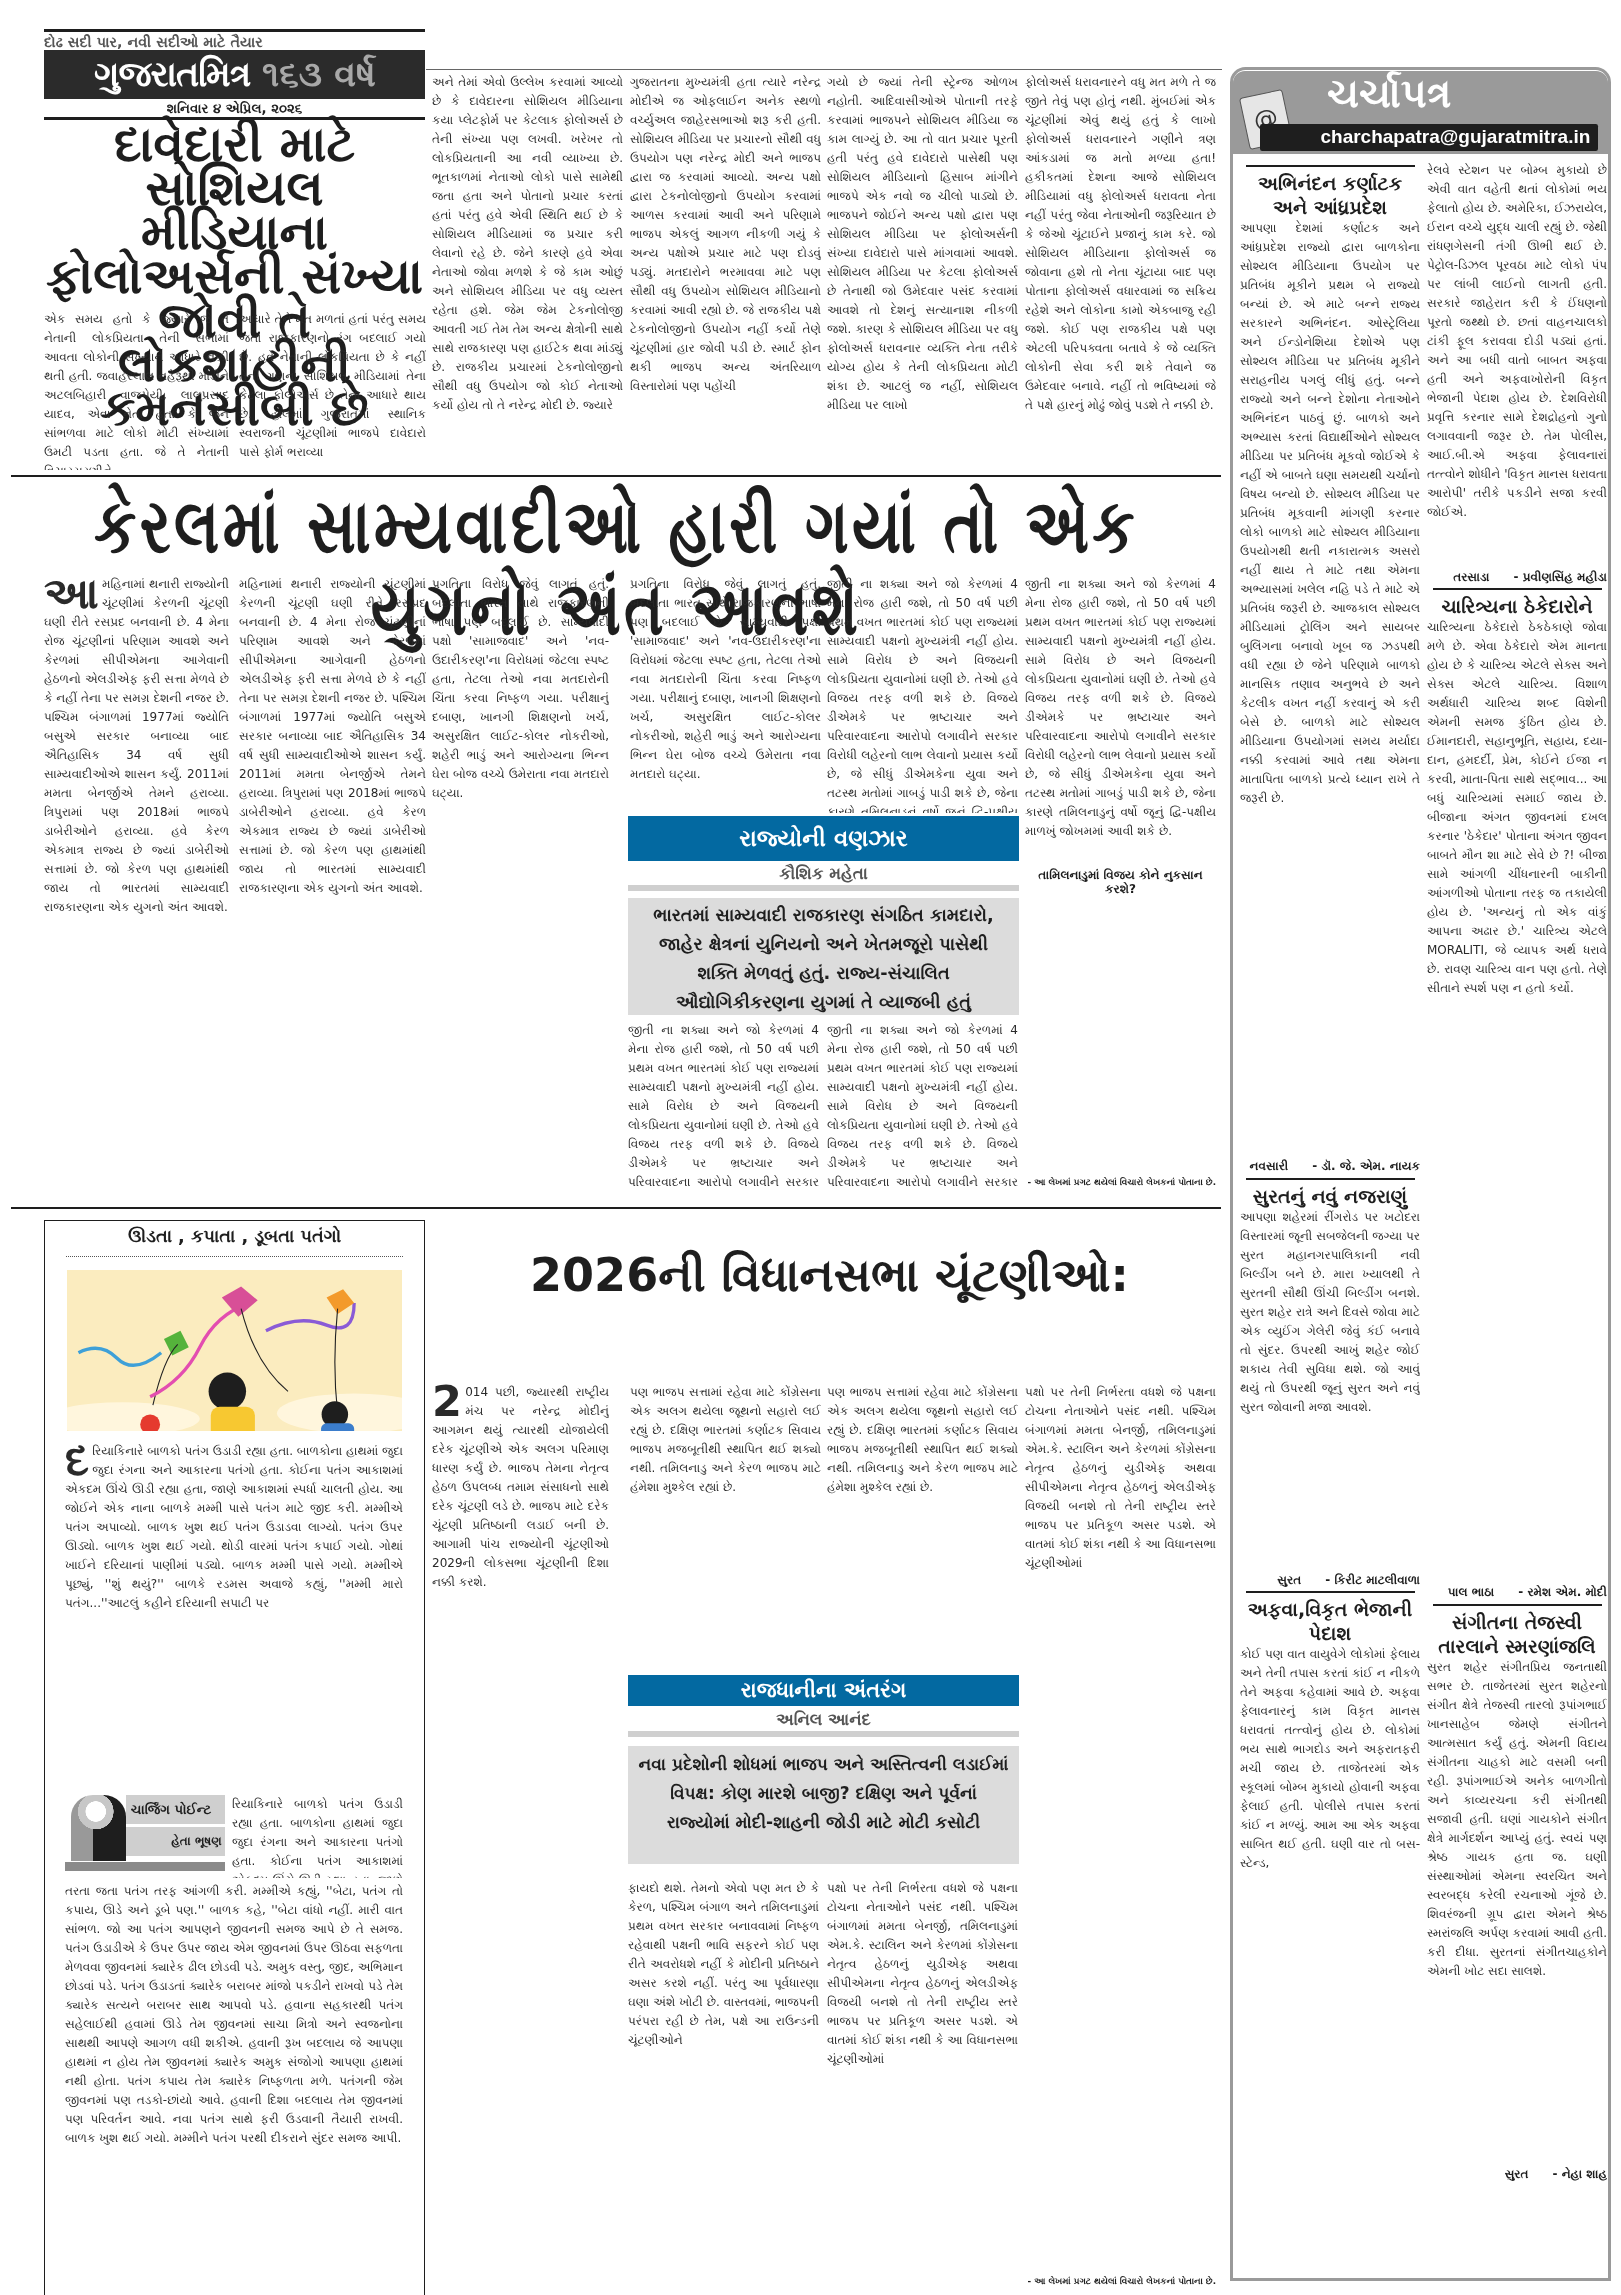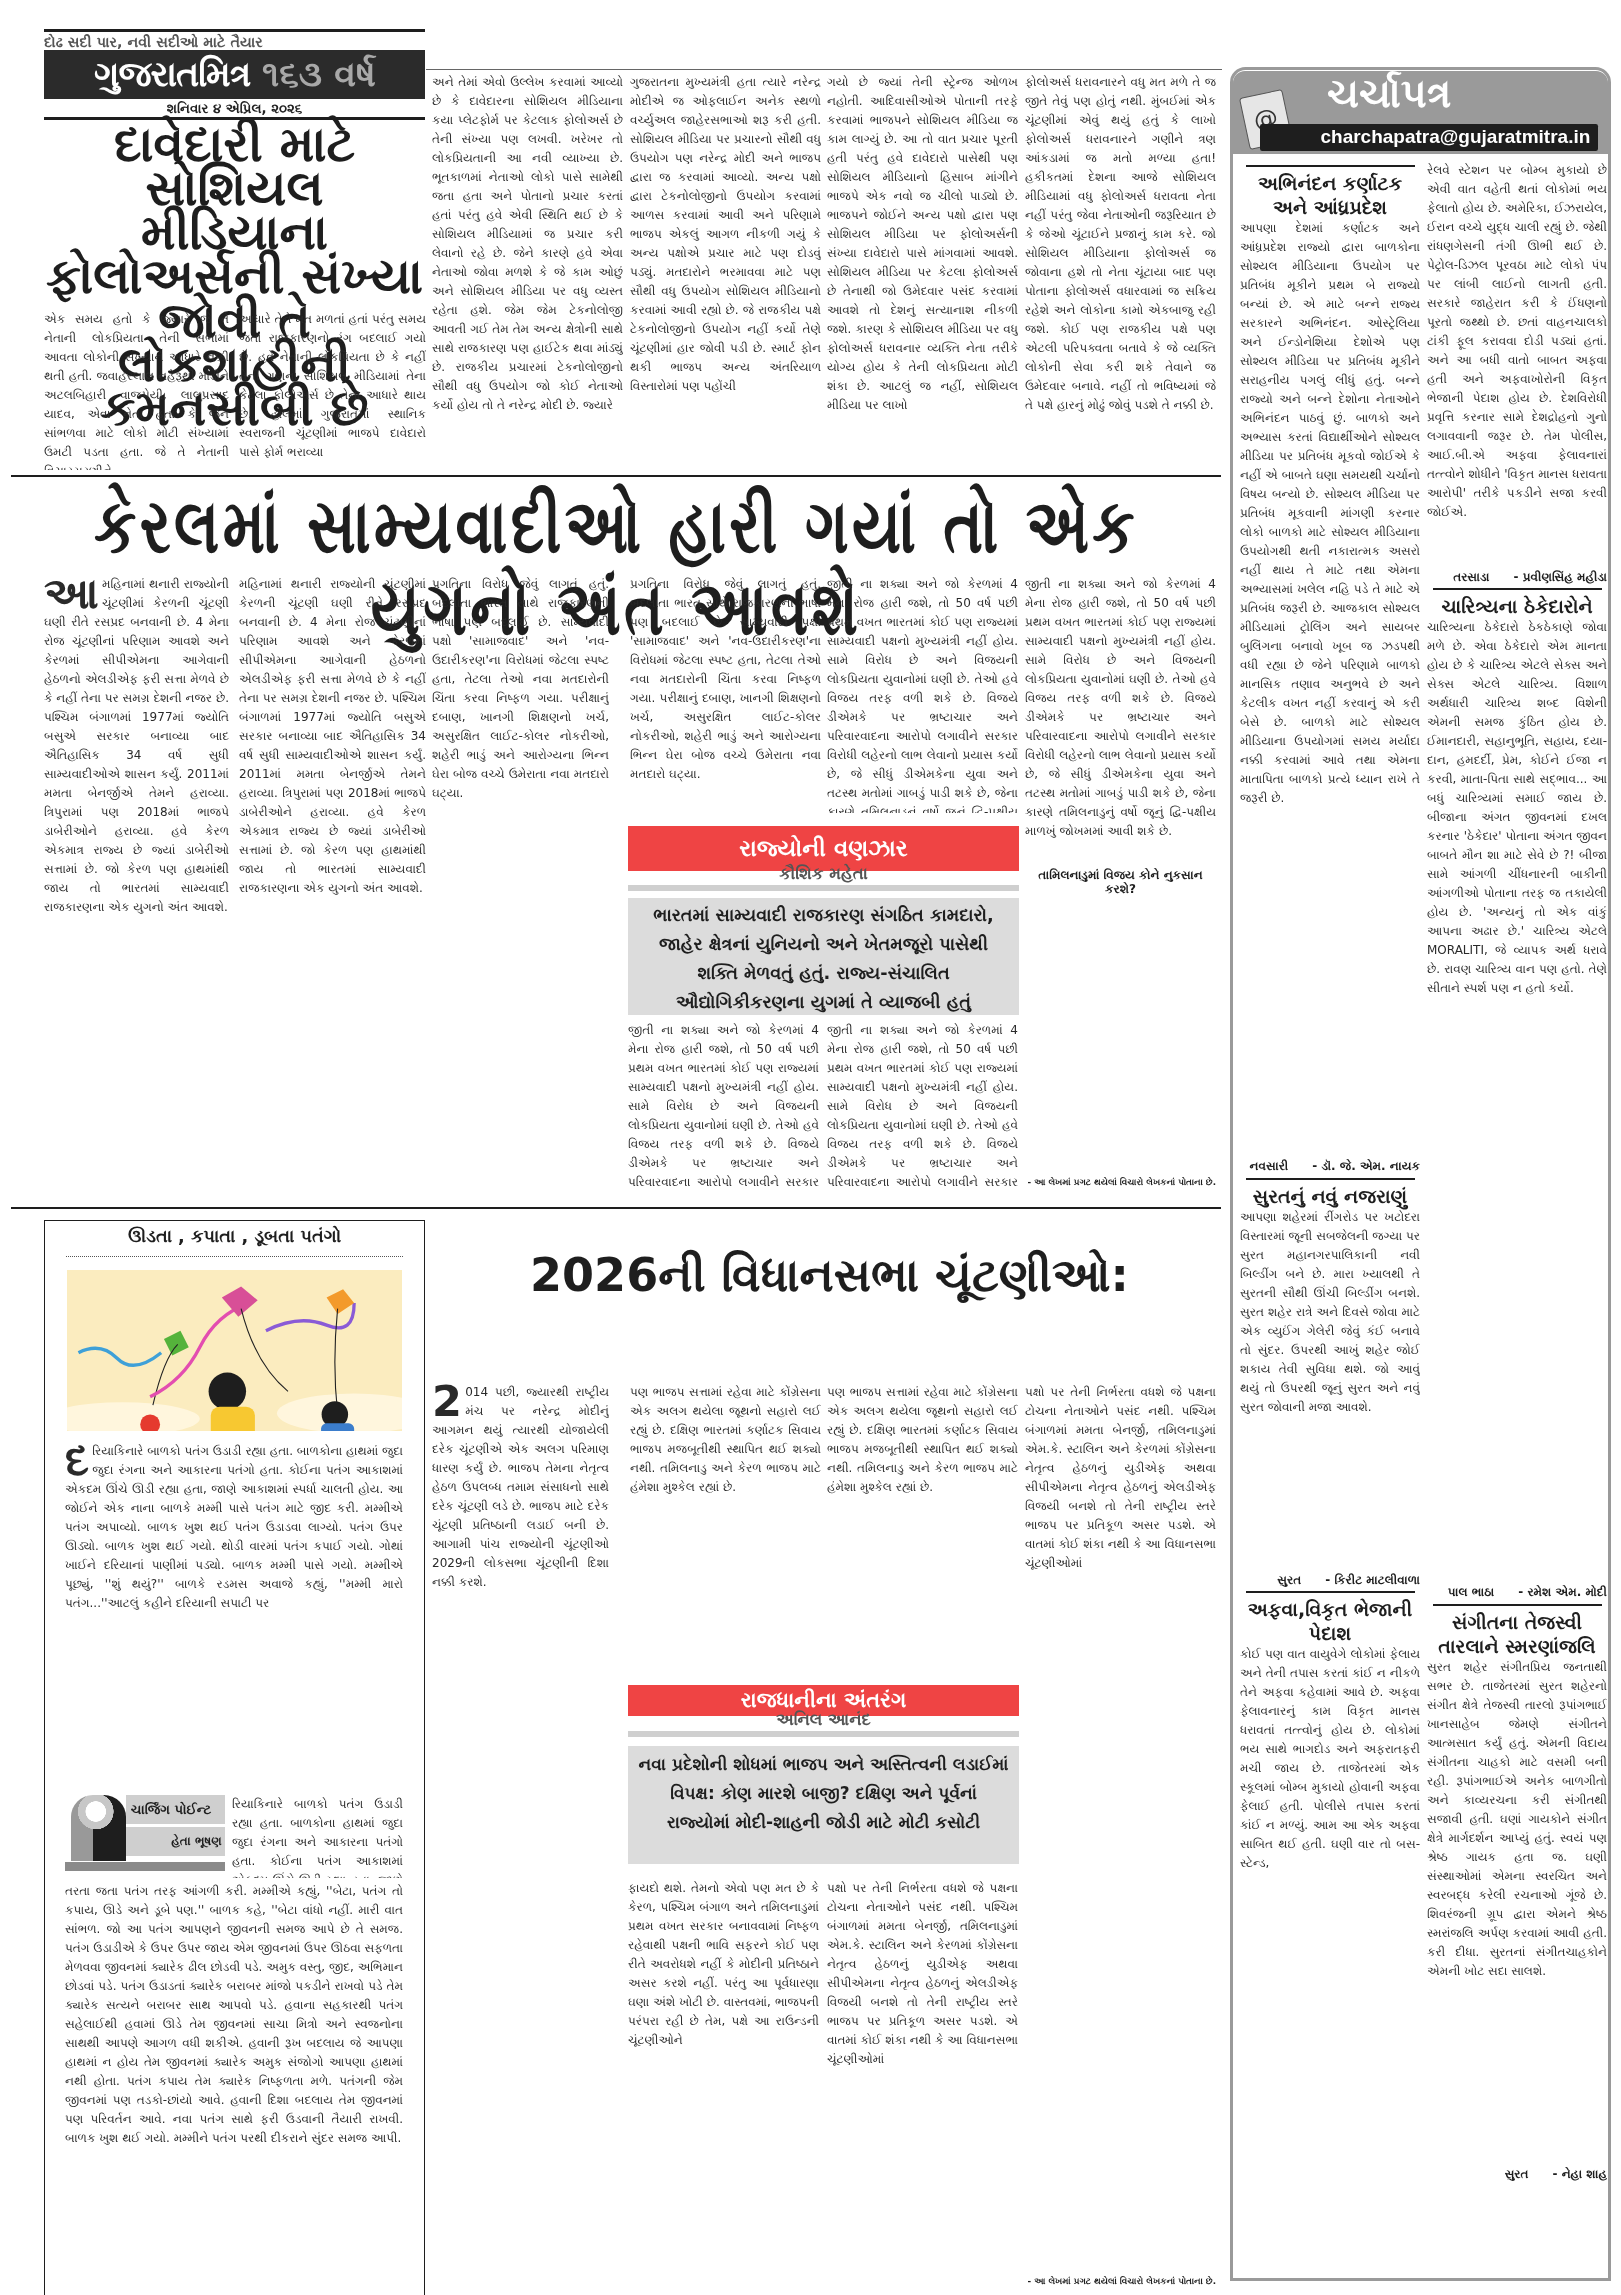--- a/index.html
+++ b/index.html
@@ -17,21 +17,21 @@
   #masthead-years { font-size: 35px; font-weight: bold; color: #a8a8a8; margin-left: 12px; }
   #masthead-date { left: 44px; top: 101px; width: 381px; text-align: center; font-size: 13.3px; font-weight: bold; color: #222; }
 
   
   .headline { font-weight: bold; color: #1e1e1e; text-align: center; }
   #lead-headline { left: 44px; top: 123px; width: 381px; font-size: 49px; line-height: 44px; }
   #kerala-headline { left: 11px; top: 484px; width: 1210px; font-size: 60px; line-height: 66px; letter-spacing: 3.3px; text-align: center; transform: scaleY(1.25); transform-origin: top; }
   #election-headline { left: 437px; top: 1244px; width: 785px; font-size: 46px; line-height: 62px; }
 
   
-  .kicker-black { background: #ef4444; color: #fff; font-weight: bold; text-align: center; margin-top: 10px; }
+  .kicker-black { background: #0369a1; color: #fff; font-weight: bold; text-align: center; }
   .byline { text-align: center; font-weight: bold; color: #555; }
   .grey-bar { background: #cfcfcf; }
   .pull-quote { background: #dcdcdc; text-align: center; font-weight: bold; color: #1e1e1e; }
 
   
   #cp-box { left: 1230px; top: 67px; width: 381px; height: 2214px; border: 3.3px solid #9a9a9a; border-radius: 15.5px 15.5px 0 0; }
   #cp-header { left: 1233px; top: 71px; width: 375px; height: 83px; background: #9a9a9a; border-radius: 12px 12px 0 0; }
   #cp-title { left: 1327px; top: 70px; font-size: 40px; font-weight: bold; color: #fff; }
   #cp-email { left: 1260px; top: 124px; width: 338px; height: 26.5px; background: #1e1e1e; color: #fff; font-size: 19px; font-weight: bold; text-align: right; padding-right: 7.7px; line-height: 26.5px; border-radius: 2.2px; font-family: "Liberation Sans", sans-serif; }
   #cp-icon { left: 1244px; top: 93px; width: 44px; height: 53px; background: #e6e6e6; border: 1.7px solid #555; border-radius: 3.3px; font-size: 24px; color: #333; text-align: center; line-height: 50px; transform: rotate(-12deg); }

